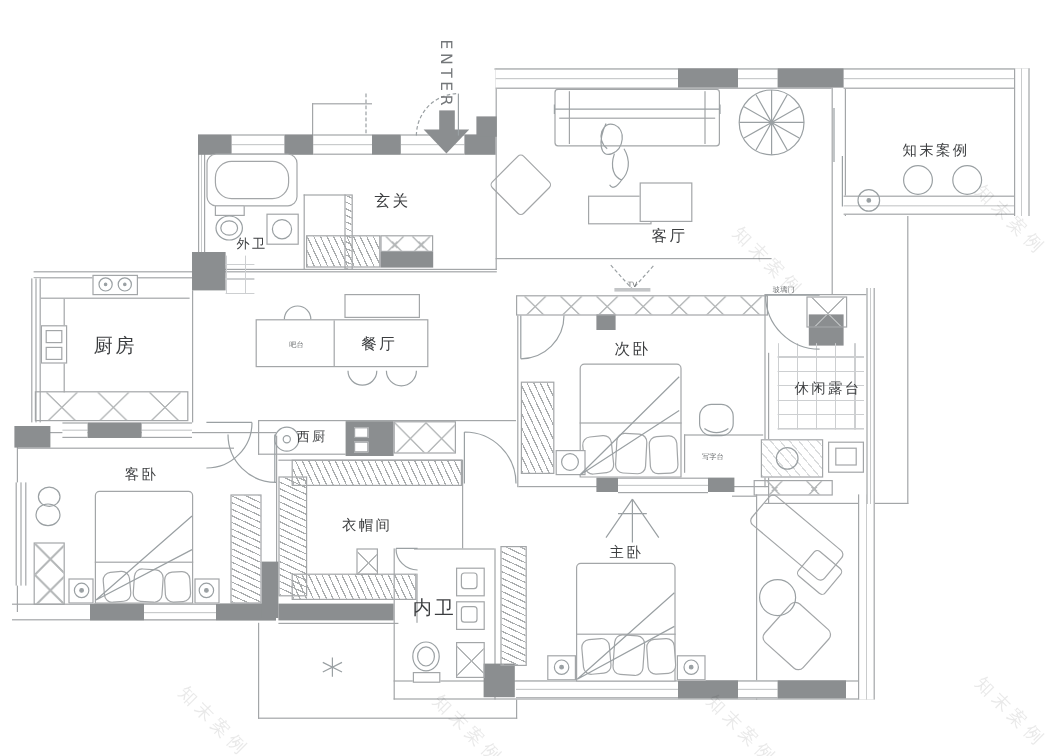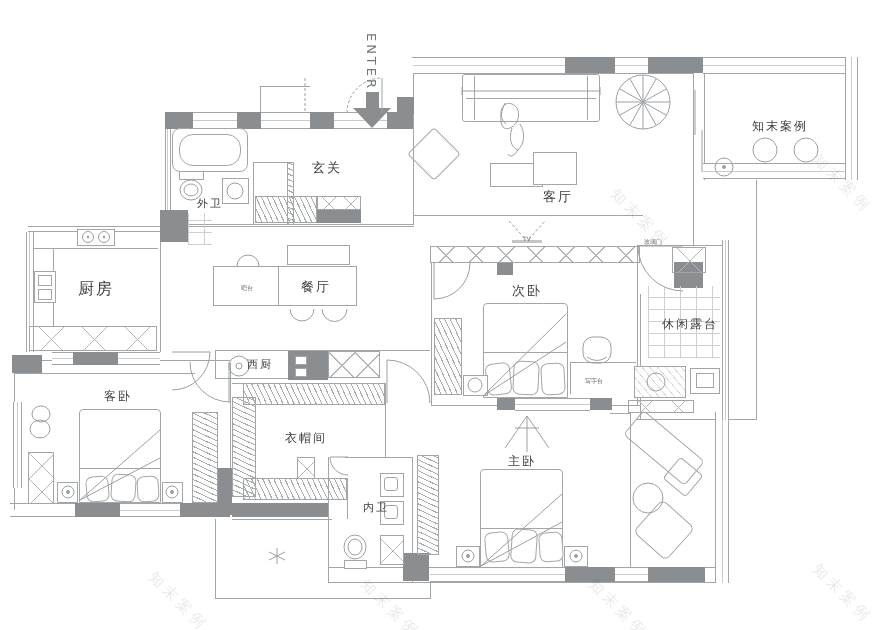--- a/index.html
+++ b/index.html
@@ -309,21 +309,21 @@
   <span class="lbl" style="left:316px;top:287px">餐厅</span>
   <span class="lbl sm" style="left:247px;top:288px">吧台</span>
   <span class="lbl" style="left:527px;top:291px">次卧</span>
   <span class="lbl" style="left:690px;top:324px;font-size:12px">休闲露台</span>
   <span class="lbl sm" style="left:653px;top:242px">玻璃门</span>
   <span class="lbl sm" style="left:594px;top:381px">写字台</span>
   <span class="lbl" style="left:118px;top:396px;font-size:12px">客卧</span>
   <span class="lbl" style="left:260px;top:364px;font-size:11px">西厨</span>
   <span class="lbl" style="left:306px;top:438px;font-size:12px">衣帽间</span>
   <span class="lbl" style="left:522px;top:461px;font-size:12px">主卧</span>
-  <span class="lbl" style="left:376px;top:507px;font-size:11px">内卫</span>
+  <span class="lbl" style="left:362px;top:507px;font-size:16px">内卫</span>
   <span class="lbl sm" style="left:527px;top:238px">TV</span>
 
   <span class="wm" style="left:822px;top:150px">知末案例</span>
   <span class="wm" style="left:620px;top:185px">知末案例</span>
   <span class="wm" style="left:158px;top:568px">知末案例</span>
   <span class="wm" style="left:370px;top:575px">知末案例</span>
   <span class="wm" style="left:598px;top:575px">知末案例</span>
   <span class="wm" style="left:822px;top:560px">知末案例</span>
 </div>
 

